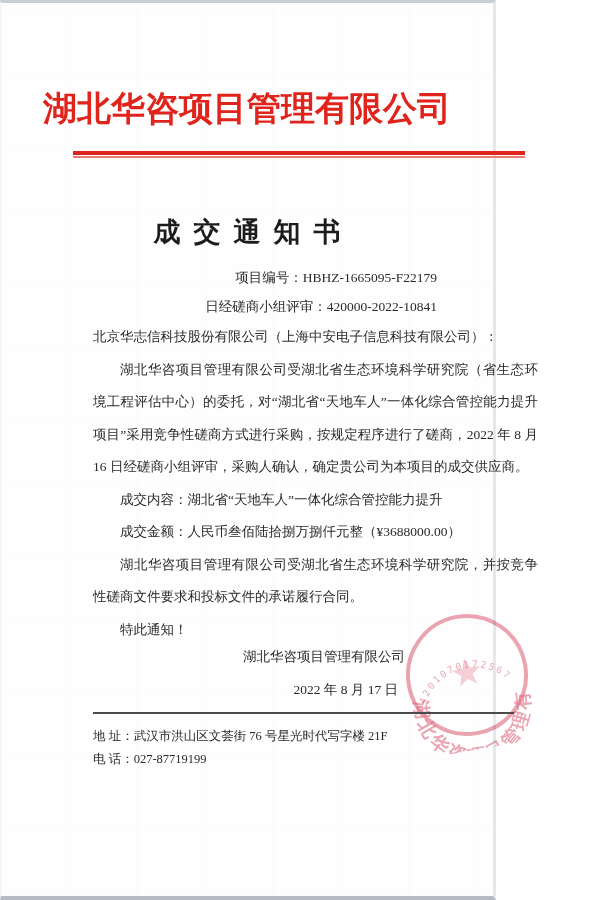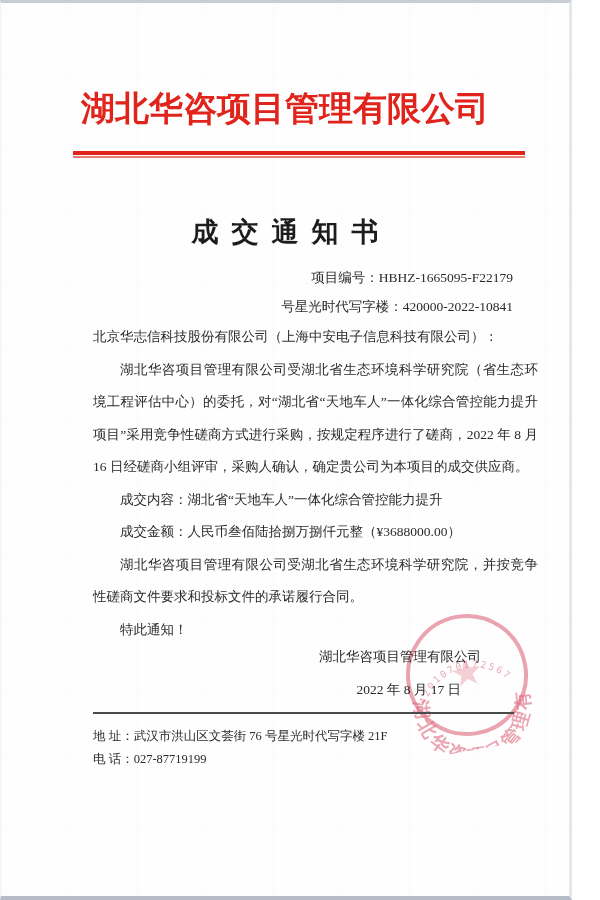--- a/index.html
+++ b/index.html
@@ -3,21 +3,21 @@
 <meta charset="utf-8">
 <style>
   html,body{margin:0;padding:0;}
   body{
     width:600px;height:900px;overflow:hidden;
     background:#ffffff;
     font-family:"Liberation Serif","DejaVu Serif",serif;
     color:#262626;
   }
   .page{
-    position:relative;width:572px;height:900px;box-sizing:border-box;
+    position:relative;width:496px;height:900px;box-sizing:border-box;
     background:
       repeating-linear-gradient(90deg, rgba(205,214,228,0.10) 0 1px, transparent 1px 68px),
       repeating-linear-gradient(0deg, rgba(205,214,228,0.08) 0 1px, transparent 1px 68px),
       #fefefe;
     border-top:3px solid #c9ced6;
     border-right:3px solid #e4e8ec;
     border-bottom:4px solid #b6bcc5;
     border-left:1px solid #f0f2f5;
   }
   .company-header{
@@ -44,21 +44,21 @@
     position:absolute;top:318px;left:92px;width:445px;
     font-size:13.5px;line-height:32.5px;text-align:justify;color:#2a2a2a;
   }
   .body-text p{margin:0;}
   .body-text p.indent{text-indent:2em;}
   .signature{
     position:absolute;top:637px;right:88px;
     text-align:right;font-size:13.5px;line-height:33px;color:#2a2a2a;
     white-space:nowrap;
   }
-  .signature .date{margin-right:20px;font-family:Liberation Serif, serif;}
+  .signature .date{margin-right:7px;font-family:Liberation Serif, serif;}
   .footer{
     position:absolute;top:709px;left:92px;width:421px;
     border-top:2px solid #4a4a4a;
     font-size:12.5px;line-height:23px;color:#2a2a2a;
     padding-top:11px;
   }
   .footer div{white-space:nowrap;}
   .seal{
     position:absolute;left:391px;top:597px;width:150px;height:150px;
     transform:rotate(-10deg);
@@ -72,21 +72,21 @@
 <div class="page">
 
   <div class="company-header">湖北华咨项目管理有限公司</div>
 
   <div class="red-rule"></div>
 
   <div class="doc-title">成交通知书</div>
 
   <div class="meta">
     <div><span>项目编号：</span><span>HBHZ-1665095-F22179</span></div>
-    <div><span>号星光时代写字楼：</span><span>420000-2022-10841</span></div>
+    <div><span>日经磋商小组评审：</span><span>420000-2022-10841</span></div>
   </div>
 
   <div class="body-text">
     <p>北京华志信科技股份有限公司（上海中安电子信息科技有限公司）：</p>
     <p class="indent">湖北华咨项目管理有限公司受湖北省生态环境科学研究院（省生态环境工程评估中心）的委托，对“湖北省“天地车人”一体化综合管控能力提升项目”采用竞争性磋商方式进行采购，按规定程序进行了磋商，2022 年 8 月 16 日经磋商小组评审，采购人确认，确定贵公司为本项目的成交供应商。</p>
     <p class="indent">成交内容：湖北省“天地车人”一体化综合管控能力提升</p>
     <p class="indent">成交金额：人民币叁佰陆拾捌万捌仟元整（¥3688000.00）</p>
     <p class="indent">湖北华咨项目管理有限公司受湖北省生态环境科学研究院，并按竞争性磋商文件要求和投标文件的承诺履行合同。</p>
     <p class="indent">特此通知！</p>
   </div>

